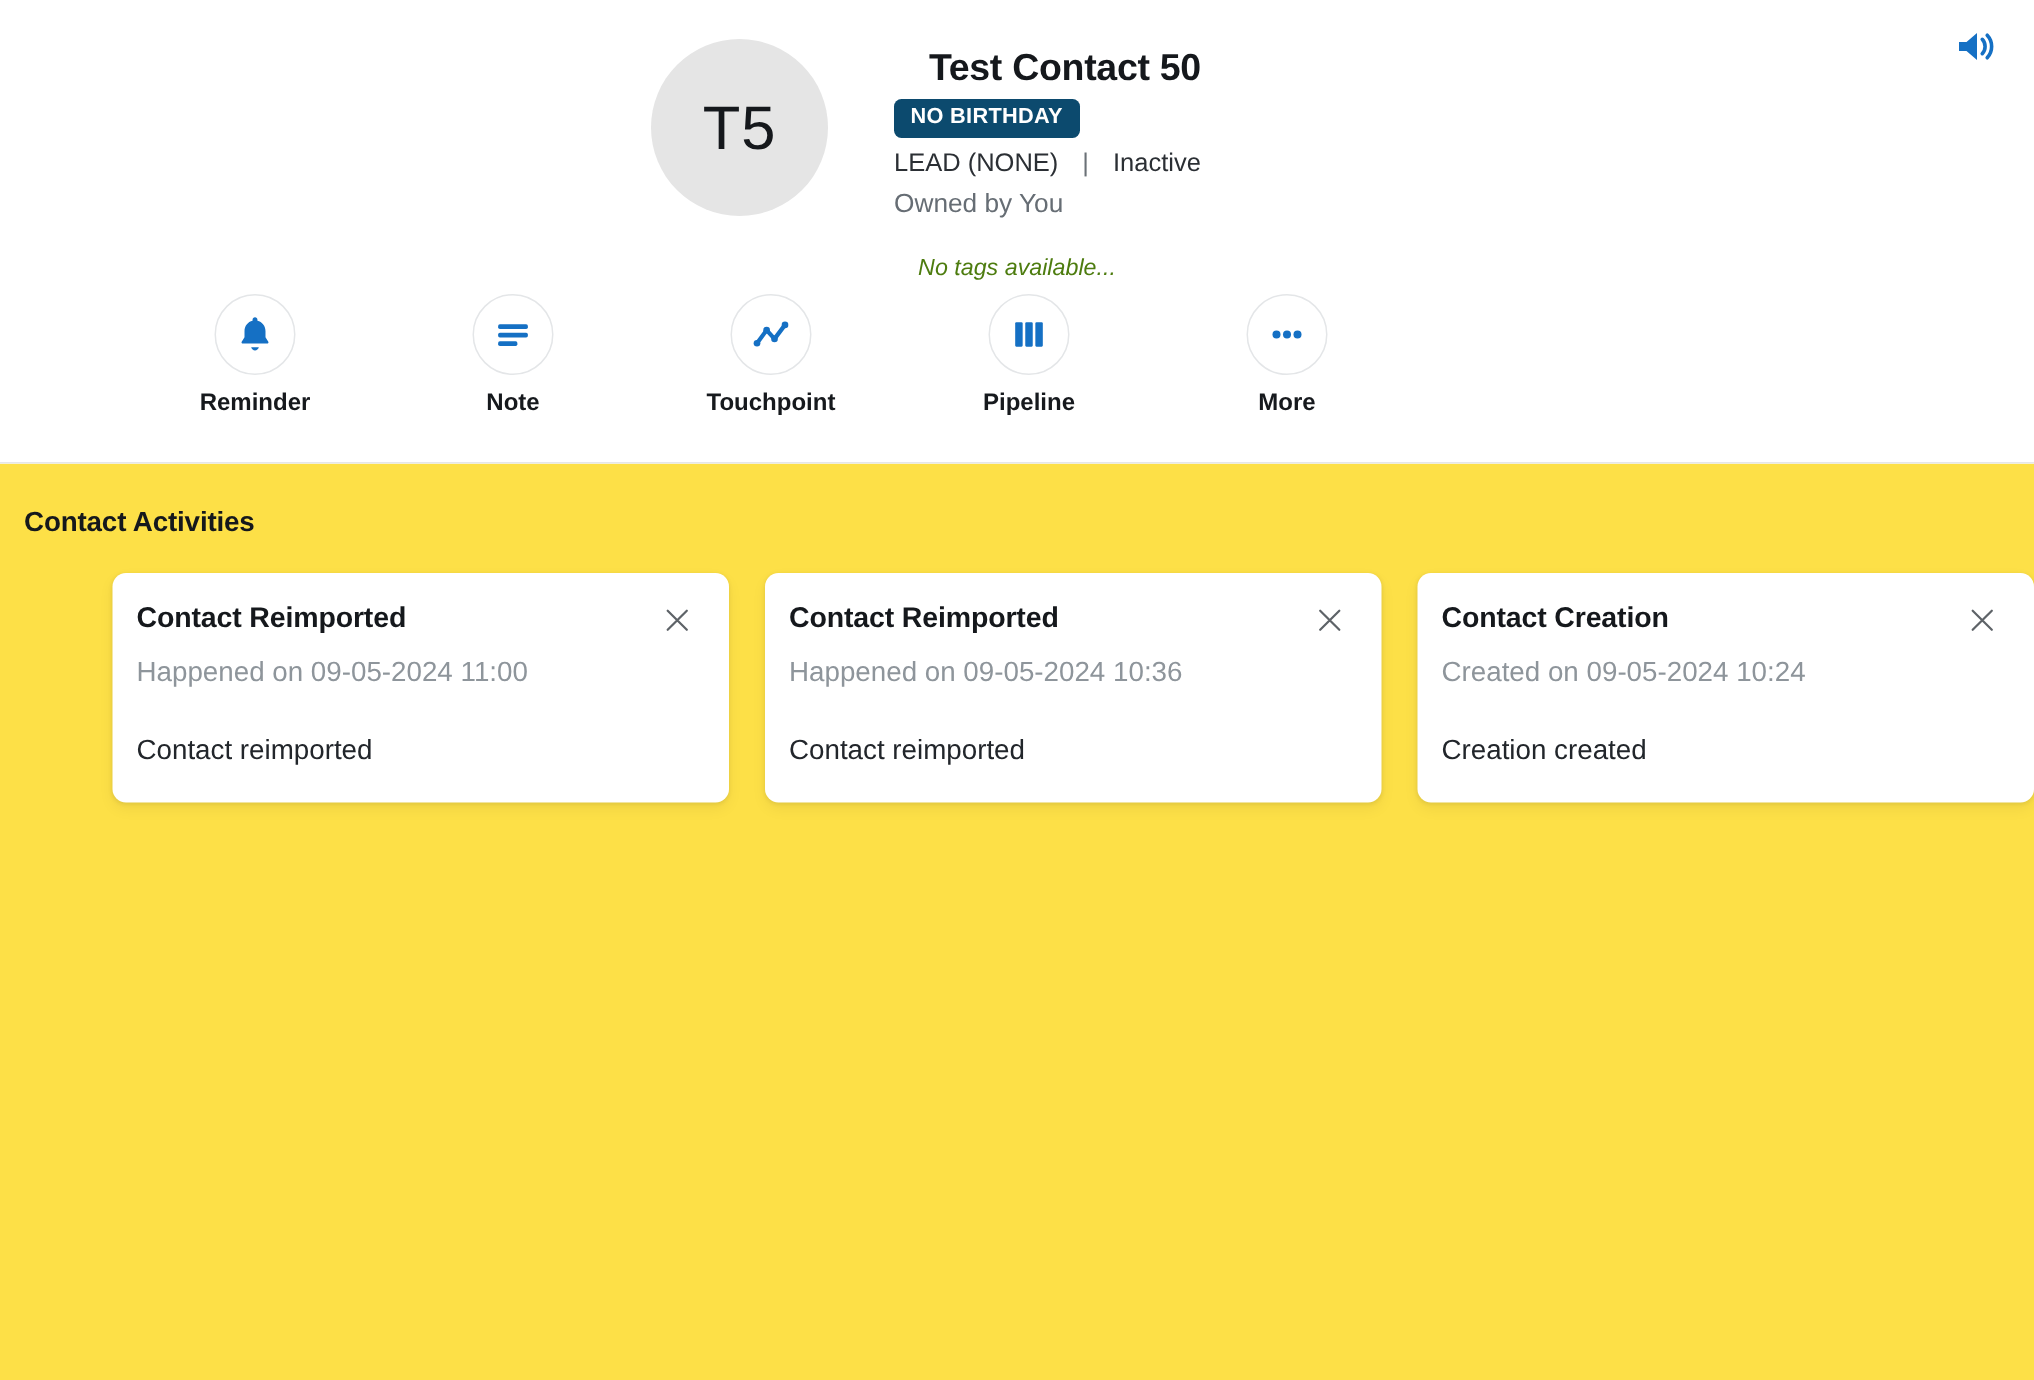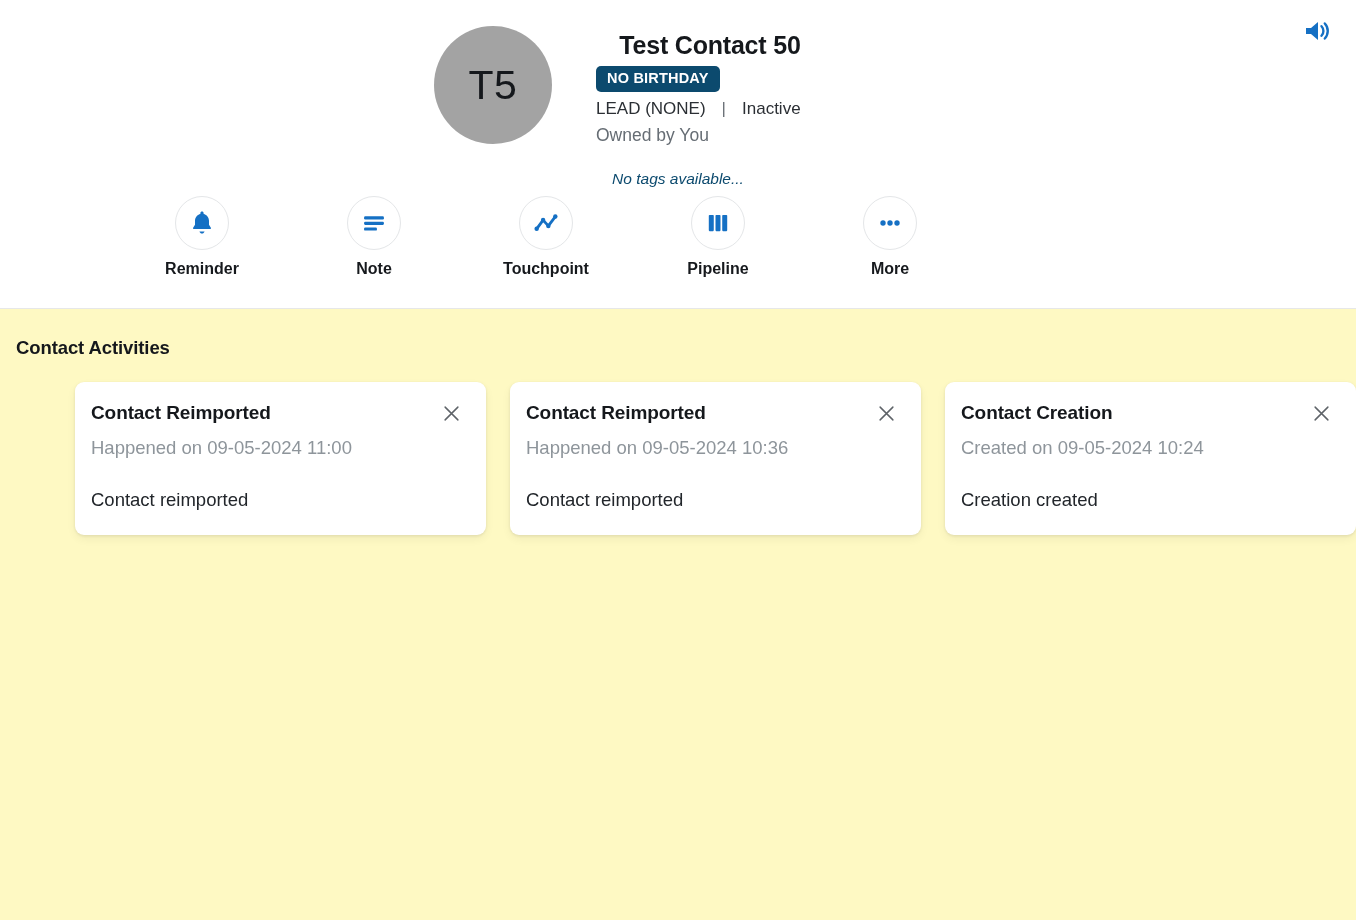--- a/index.html
+++ b/index.html
@@ -53,21 +53,21 @@
     align-items: flex-start;
     padding-top: 26px;
     padding-left: 434px;
     gap: 0;
   }
 
   .avatar {
     width: 118px;
     height: 118px;
     border-radius: 50%;
-    background: #a3a3a3;
+    background: #e5e5e5;
     display: flex;
     align-items: center;
     justify-content: center;
     flex: 0 0 118px;
   }
 
   .avatar-initials {
     font-size: 41px;
     font-weight: 400;
     color: #15181c;
@@ -122,36 +122,36 @@
     margin-top: 6px;
     font-size: 17.5px;
     color: #666d74;
   }
 
   .tags-line {
     text-align: center;
     margin-top: 10px;
     font-size: 15.5px;
     font-style: italic;
-    color: #0c4a6e;
+    color: #4d7c0f;
     width: 1356px;
     position: absolute;
     left: 0;
     top: 160px;
   }
 
   
   .action-bar {
     position: absolute;
     left: 0;
     top: 196px;
     width: 1225px;
     display: flex;
     justify-content: flex-start;
-    padding-left: 116px;
+    padding-left: 84px;
   }
 
   .action-item {
     width: 172px;
     display: flex;
     flex-direction: column;
     align-items: center;
     cursor: pointer;
     gap: 10px;
   }
@@ -169,21 +169,21 @@
 
   .action-label {
     font-size: 16px;
     font-weight: 700;
     color: #16191d;
   }
 
   
   .content {
     flex: 1 1 auto;
-    background: #fef9c3;
+    background: #fde047;
     padding: 0;
     overflow: hidden;
   }
 
   .section-title {
     font-size: 18.5px;
     font-weight: 700;
     color: #15181c;
     padding: 28px 0 0 16px;
     letter-spacing: -0.1px;

